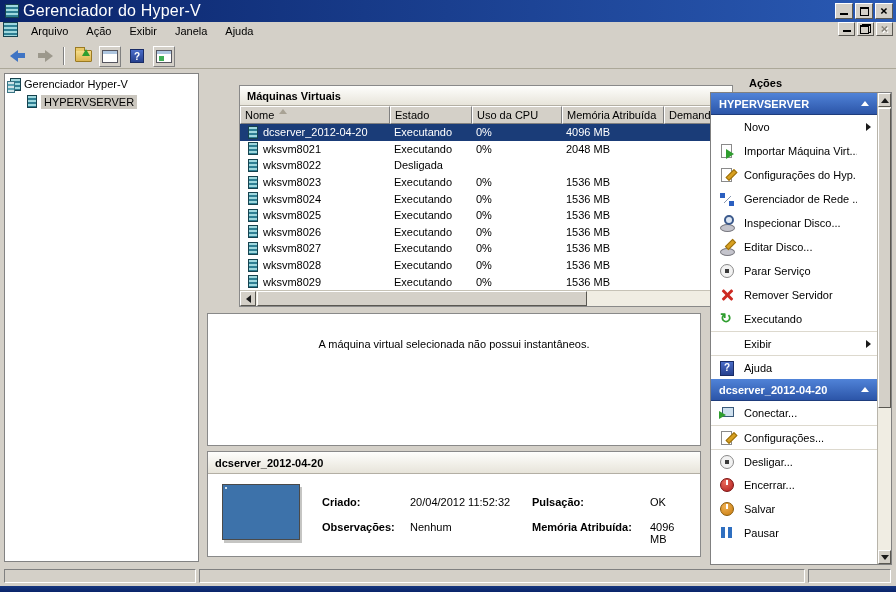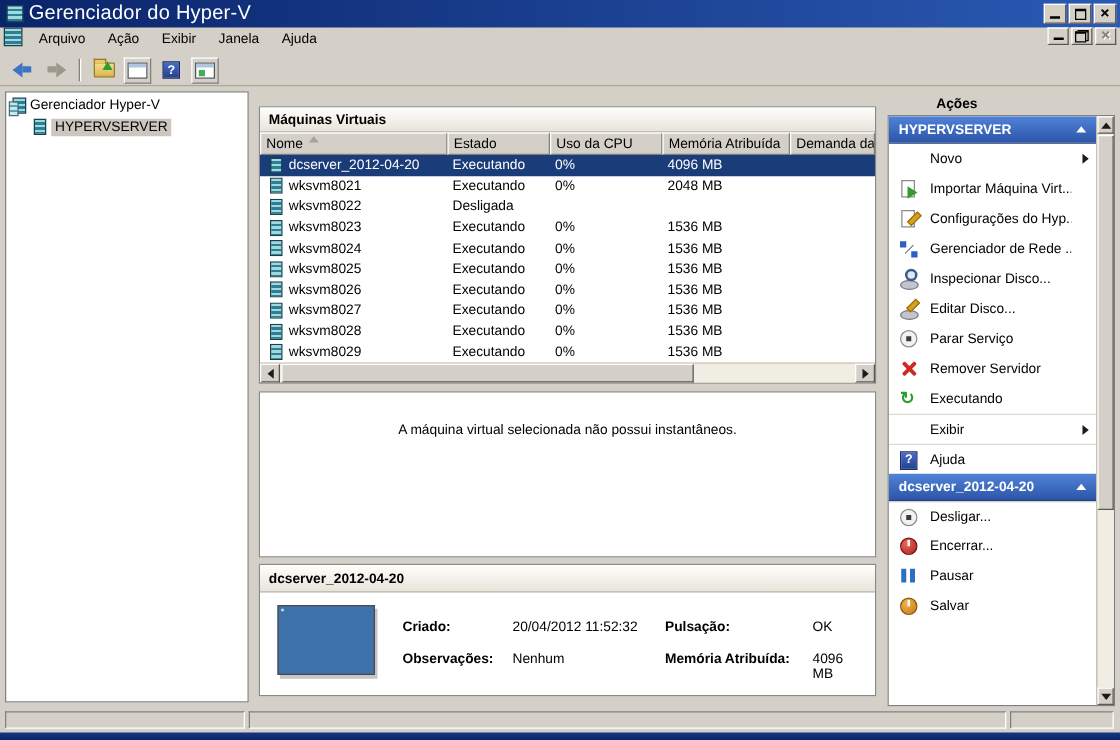--- a/index.html
+++ b/index.html
@@ -88,21 +88,21 @@
   .tree-root-icon::after { content:""; position:absolute; left:0; top:3px; width:6px; height:10px;
     background:repeating-linear-gradient(180deg,#cfe4e8 0 2px,#5aa4b4 2px 4px); border:1px solid #3a7484; }
   .srv-icon { width:10px; height:13px; flex:0 0 10px;
     background:repeating-linear-gradient(180deg,#9fd8de 0 2px,#2e7f93 2px 4px); border:1px solid #16424e; }
   .sel-inactive { background:#cbc7bf; padding:1px 3px; }
 
   
   .box { position:absolute; left:207px; width:494px; background:#fff; border:1px solid #898989; }
   .box-header { height:20px; background:linear-gradient(180deg,#fefefc,#e7e4da);
     border-bottom:1px solid #b3afa4; display:flex; align-items:center; padding:0 7px; font-weight:bold; }
-  #vm-box { top:85px; height:222px; }
+  #vm-box { top:85px; height:222px;margin-left:32px; }
   #snap-box { top:313px; height:133px; }
   #det-box { top:451px; height:106px; }
   #snap-box .box-header, #det-box .box-header { height:22px; }
 
   .thead { display:grid; grid-template-columns:150px 82px 90px 102px 1fr; height:18px; background:#d4d0c8; }
   .th { border:1px solid; border-color:#ffffff #808080 #808080 #ffffff; padding:2px 4px;
     white-space:nowrap; overflow:hidden; display:flex; align-items:flex-start; gap:5px; }
   .sort-arrow { border-left:4px solid transparent; border-right:4px solid transparent;
     border-bottom:5px solid #a8a294; width:0; height:0; }
   .vm-rows { height:166px; overflow:hidden; background:#fff; }
@@ -510,38 +510,48 @@
           <span class="a-label">Ajuda</span>
           <span class="sub-arrow" style="visibility: hidden;"></span>
         </div>
       </div>
     <div class="group-header">
       <span>dcserver_2012-04-20</span>
       <span class="tri tri-up"></span>
     </div>
     <div>
 
+    <div class="action-item">
+          <span class="ai connect-icon"></span>
+          <span class="a-label">Conectar...</span>
+          <span class="sub-arrow" style="visibility: hidden;"></span>
+        </div>
+        <div class="action-item sep">
+          <span class="ai settings2-icon"></span>
+          <span class="a-label">Configurações...</span>
+          <span class="sub-arrow" style="visibility: hidden;"></span>
+        </div>
         <div class="action-item sep">
           <span class="ai turnoff-icon"></span>
           <span class="a-label">Desligar...</span>
           <span class="sub-arrow" style="visibility: hidden;"></span>
         </div>
         <div class="action-item">
           <span class="ai shutdown-icon"></span>
           <span class="a-label">Encerrar...</span>
           <span class="sub-arrow" style="visibility: hidden;"></span>
         </div>
         <div class="action-item">
+          <span class="ai save-icon"></span>
+          <span class="a-label">Salvar</span>
+          <span class="sub-arrow" style="visibility: hidden;"></span>
+        </div>
+        <div class="action-item">
           <span class="ai pause-icon"></span>
           <span class="a-label">Pausar</span>
-          <span class="sub-arrow" style="visibility: hidden;"></span>
-        </div>
-        <div class="action-item">
-          <span class="ai save-icon"></span>
-          <span class="a-label">Salvar</span>
           <span class="sub-arrow" style="visibility: hidden;"></span>
         </div>
       </div>
   </div>
   <div class="vscroll">
     <span class="sb-btn raised up-btn">
         <span class="tri tri-up"></span>
       </span>
     <span class="v-thumb raised"></span>
     <span class="sb-btn raised down-btn">

